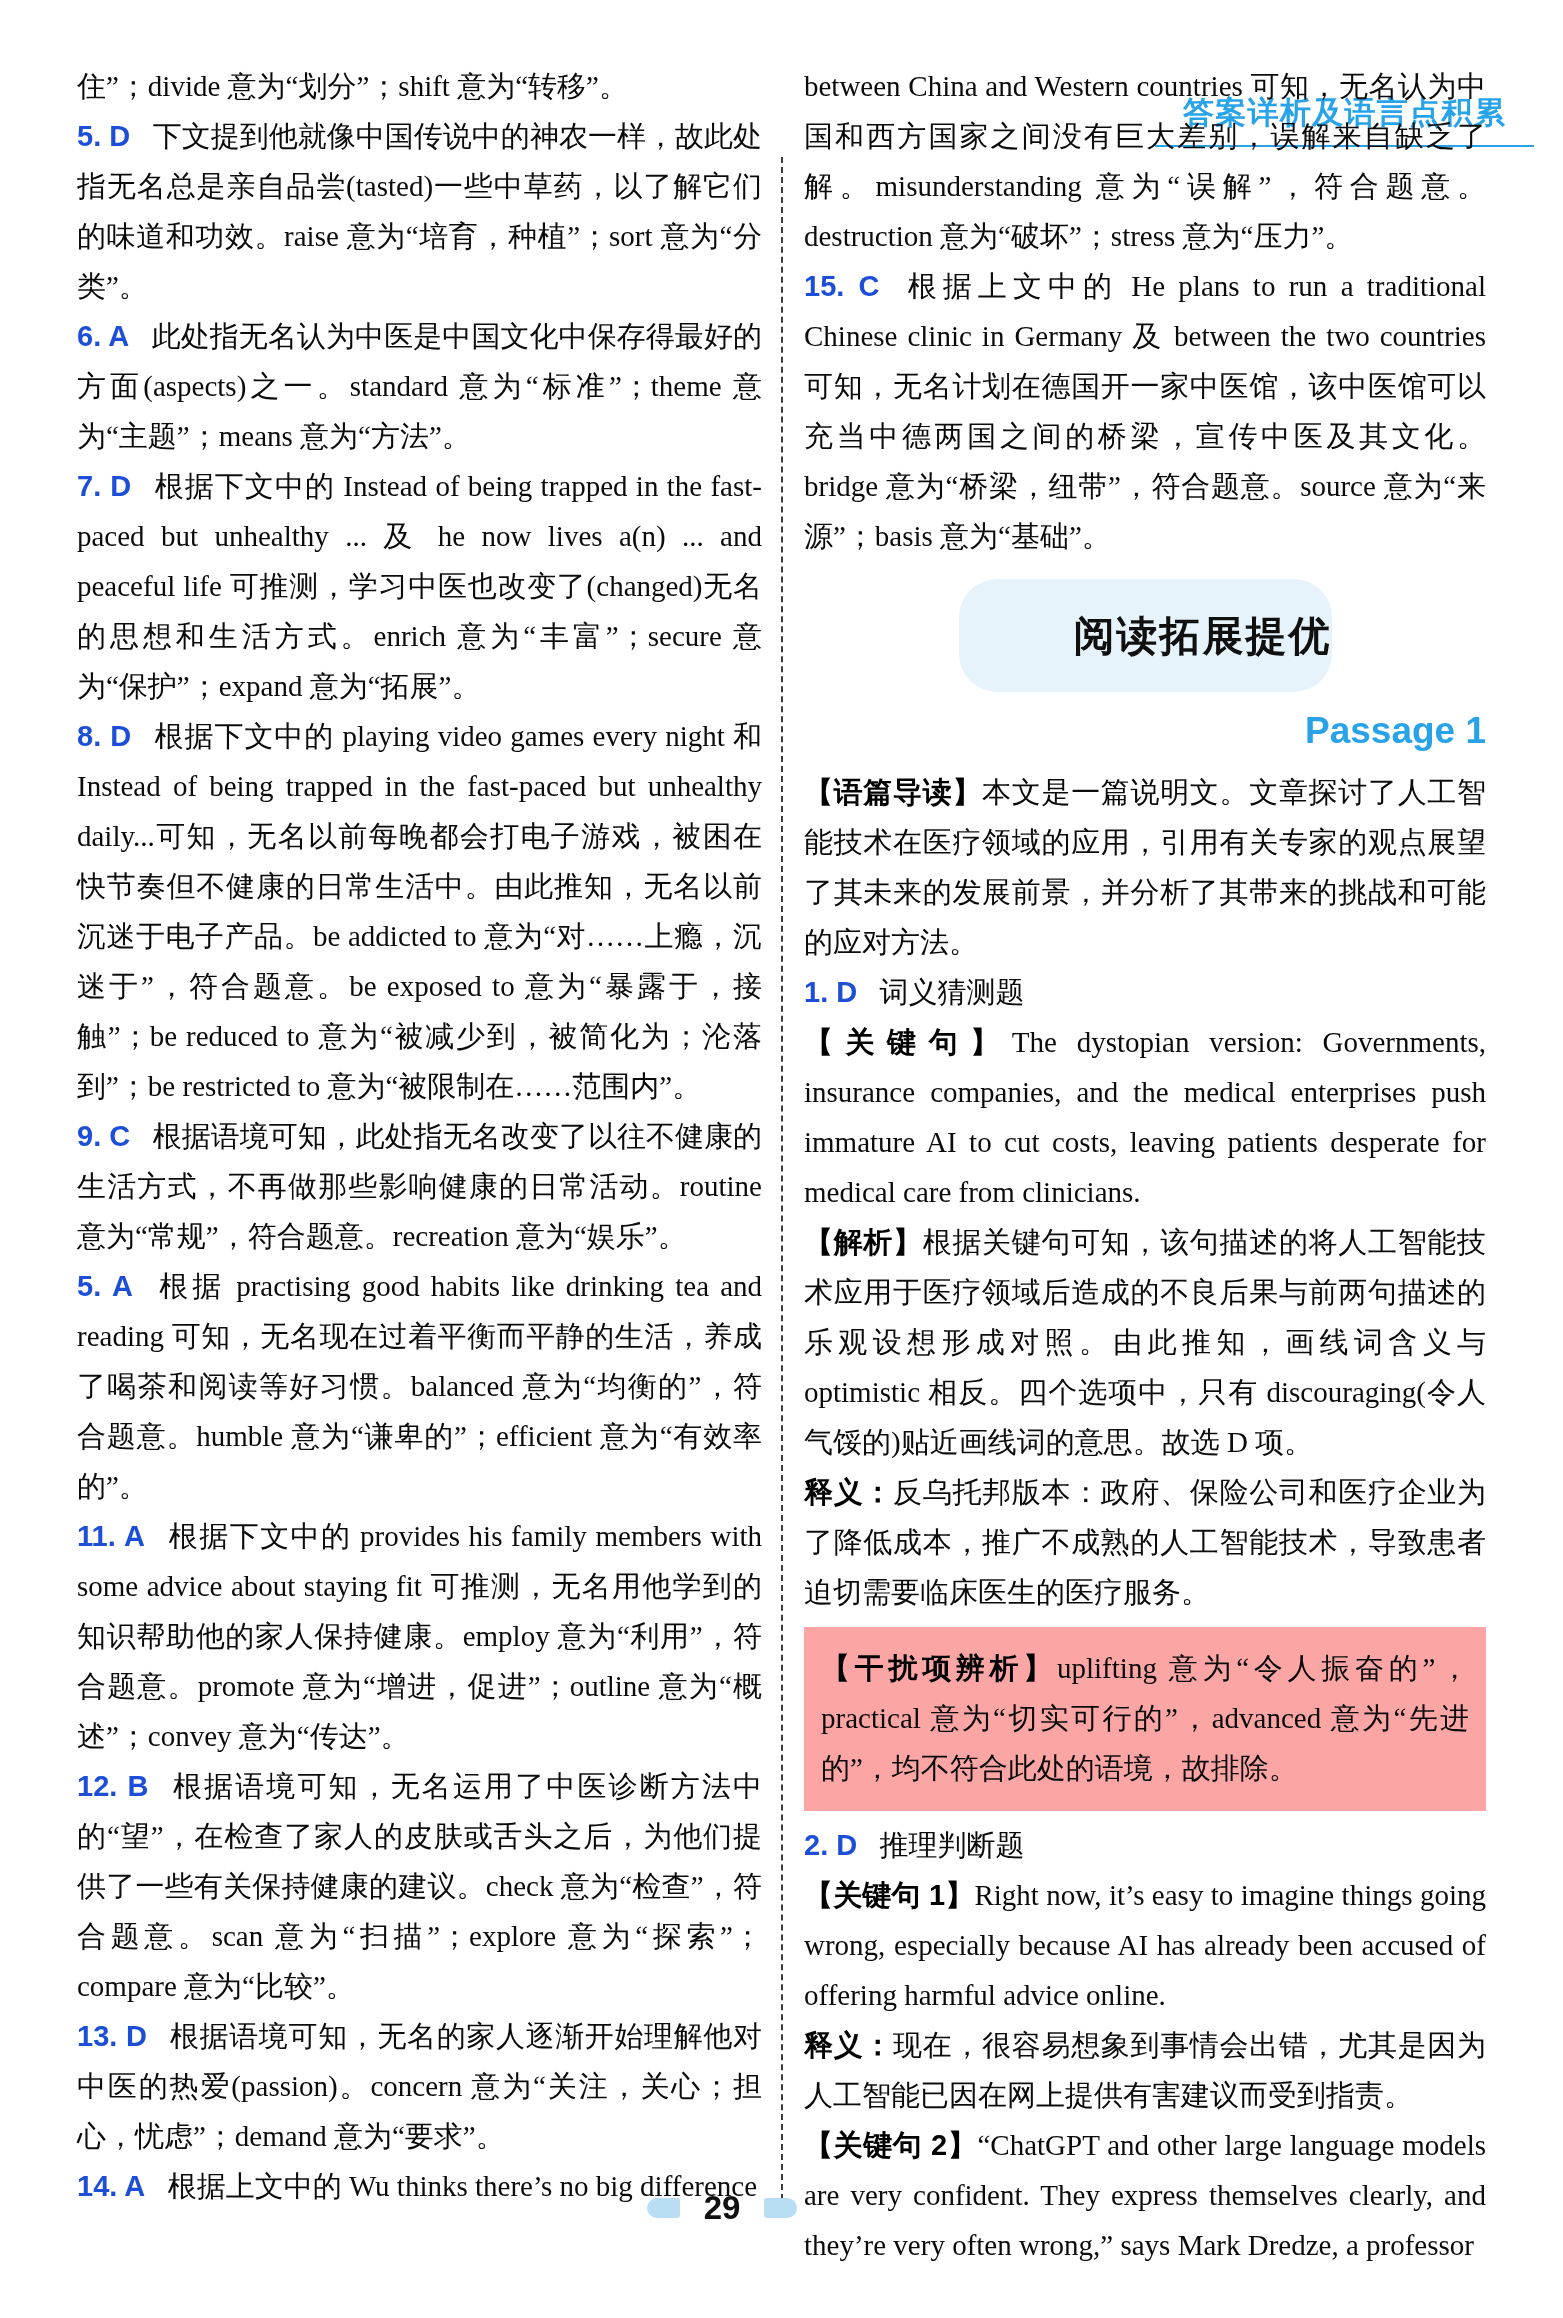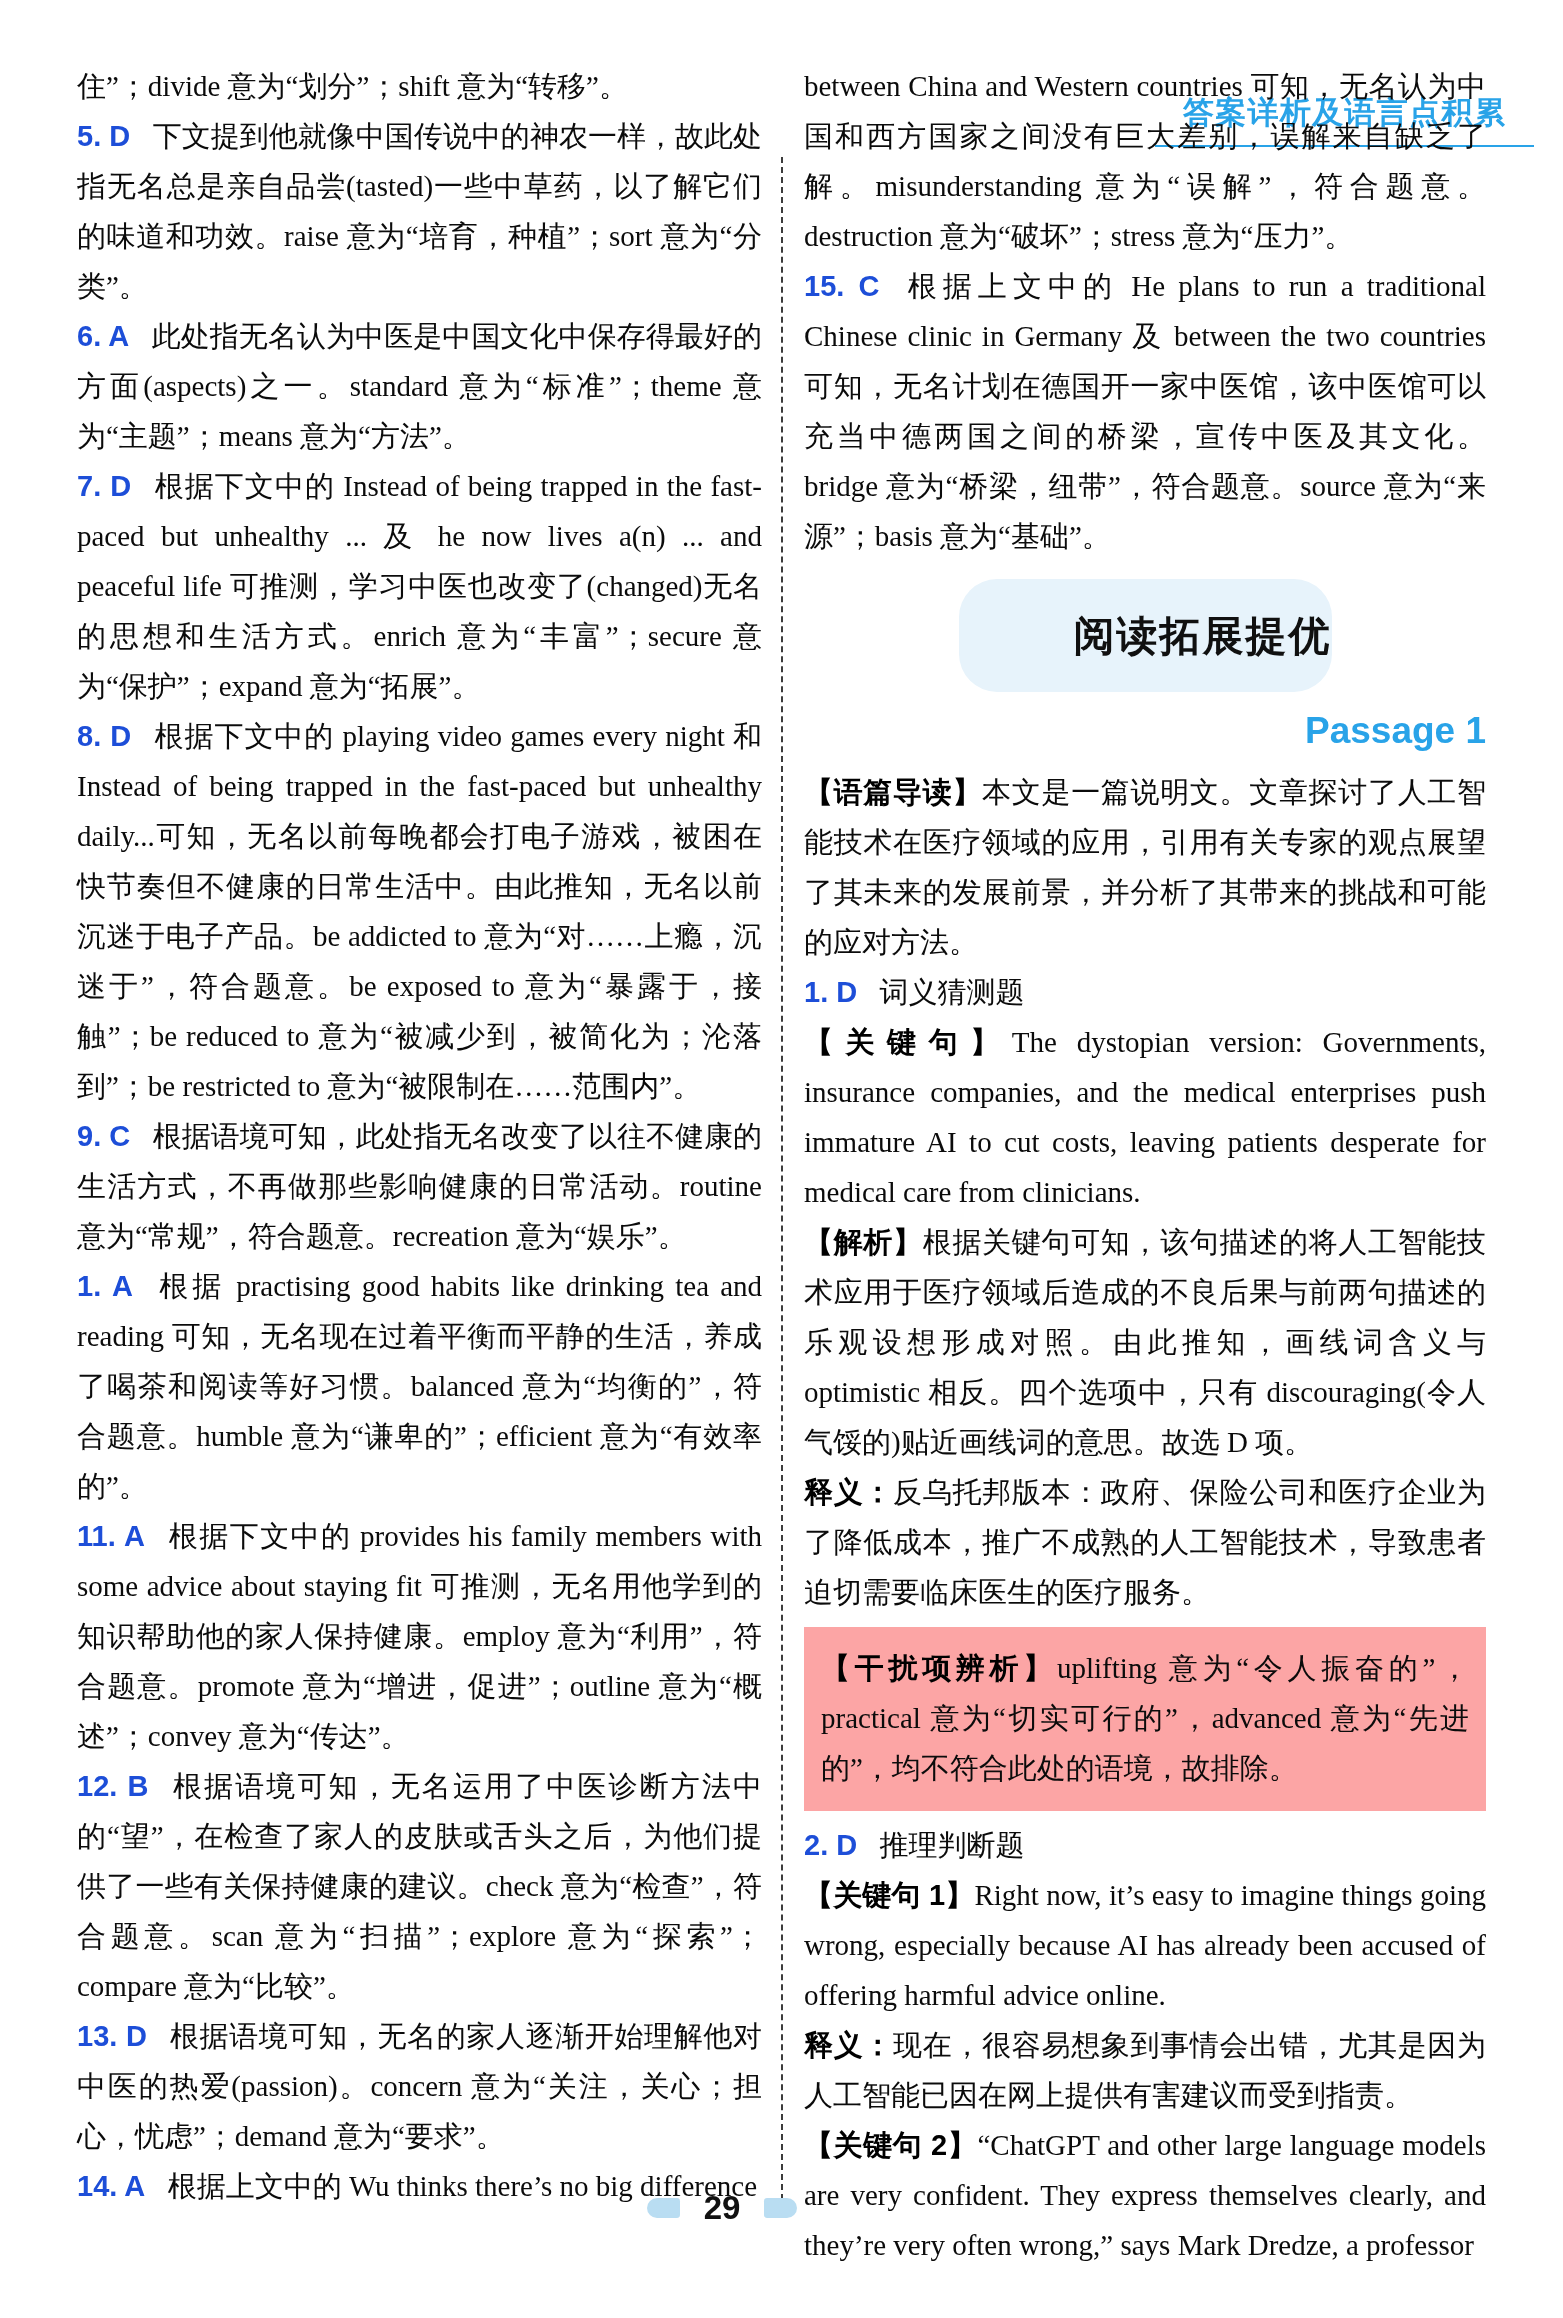--- a/index.html
+++ b/index.html
@@ -125,21 +125,21 @@
 
   <div class="divider"></div>
 
   <div class="col col-left">
     <p class="para"><span>住”；divide 意为“划分”；shift 意为“转移”。</span></p>
     <p class="para"><span class="num">5. D</span><span>下文提到他就像中国传说中的神农一样，故此处指无名总是亲自品尝(tasted)一些中草药，以了解它们的味道和功效。raise 意为“培育，种植”；sort 意为“分类”。</span></p>
     <p class="para"><span class="num">6. A</span><span>此处指无名认为中医是中国文化中保存得最好的方面(aspects)之一。standard 意为“标准”；theme 意为“主题”；means 意为“方法”。</span></p>
     <p class="para"><span class="num">7. D</span><span>根据下文中的 Instead of being trapped in the fast-paced but unhealthy ... 及 he now lives a(n) ... and peaceful life 可推测，学习中医也改变了(changed)无名的思想和生活方式。enrich 意为“丰富”；secure 意为“保护”；expand 意为“拓展”。</span></p>
     <p class="para"><span class="num">8. D</span><span>根据下文中的 playing video games every night 和 Instead of being trapped in the fast-paced but unhealthy daily...可知，无名以前每晚都会打电子游戏，被困在快节奏但不健康的日常生活中。由此推知，无名以前沉迷于电子产品。be addicted to 意为“对……上瘾，沉迷于”，符合题意。be exposed to 意为“暴露于，接触”；be reduced to 意为“被减少到，被简化为；沦落到”；be restricted to 意为“被限制在……范围内”。</span></p>
     <p class="para"><span class="num">9. C</span><span>根据语境可知，此处指无名改变了以往不健康的生活方式，不再做那些影响健康的日常活动。routine 意为“常规”，符合题意。recreation 意为“娱乐”。</span></p>
-    <p class="para"><span class="num">1. A</span><span>根据 practising good habits like drinking tea and reading 可知，无名现在过着平衡而平静的生活，养成了喝茶和阅读等好习惯。balanced 意为“均衡的”，符合题意。humble 意为“谦卑的”；efficient 意为“有效率的”。</span></p>
+    <p class="para"><span class="num">5. A</span><span>根据 practising good habits like drinking tea and reading 可知，无名现在过着平衡而平静的生活，养成了喝茶和阅读等好习惯。balanced 意为“均衡的”，符合题意。humble 意为“谦卑的”；efficient 意为“有效率的”。</span></p>
     <p class="para"><span class="num">11. A</span><span>根据下文中的 provides his family members with some advice about staying fit 可推测，无名用他学到的知识帮助他的家人保持健康。employ 意为“利用”，符合题意。promote 意为“增进，促进”；outline 意为“概述”；convey 意为“传达”。</span></p>
     <p class="para"><span class="num">12. B</span><span>根据语境可知，无名运用了中医诊断方法中的“望”，在检查了家人的皮肤或舌头之后，为他们提供了一些有关保持健康的建议。check 意为“检查”，符合题意。scan 意为“扫描”；explore 意为“探索”；compare 意为“比较”。</span></p>
     <p class="para"><span class="num">13. D</span><span>根据语境可知，无名的家人逐渐开始理解他对中医的热爱(passion)。concern 意为“关注，关心；担心，忧虑”；demand 意为“要求”。</span></p>
     <p class="para"><span class="num">14. A</span><span>根据上文中的 Wu thinks there’s no big difference</span></p>
   </div>
 
   <div class="col col-right">
     <p class="para"><span>between China and Western countries 可知，无名认为中国和西方国家之间没有巨大差别，误解来自缺乏了解。misunderstanding 意为“误解”，符合题意。destruction 意为“破坏”；stress 意为“压力”。</span></p>
     <p class="para"><span class="num">15. C</span><span>根据上文中的 He plans to run a traditional Chinese clinic in Germany 及 between the two countries 可知，无名计划在德国开一家中医馆，该中医馆可以充当中德两国之间的桥梁，宣传中医及其文化。bridge 意为“桥梁，纽带”，符合题意。source 意为“来源”；basis 意为“基础”。</span></p>
 

